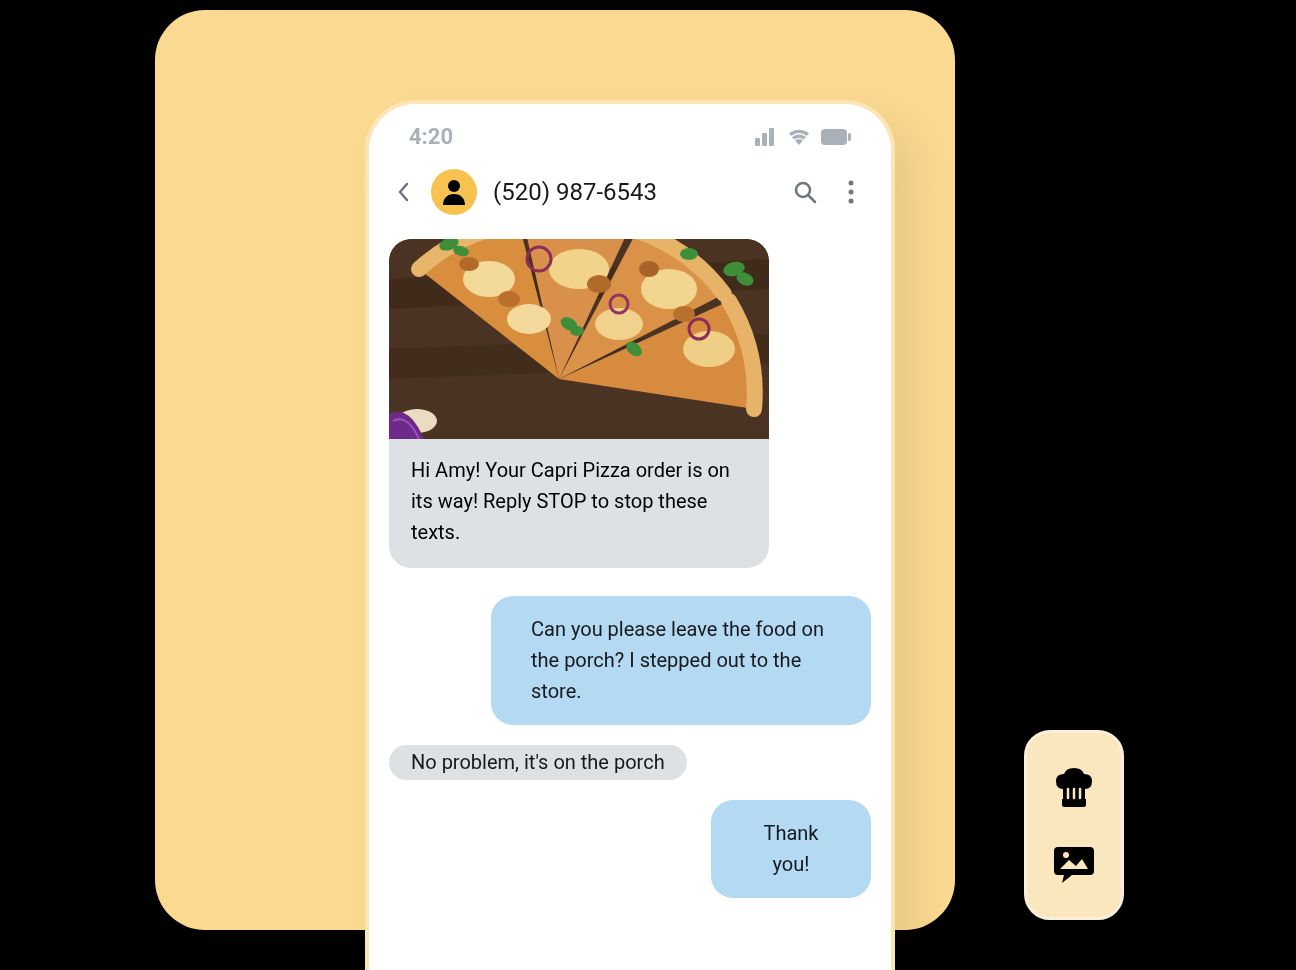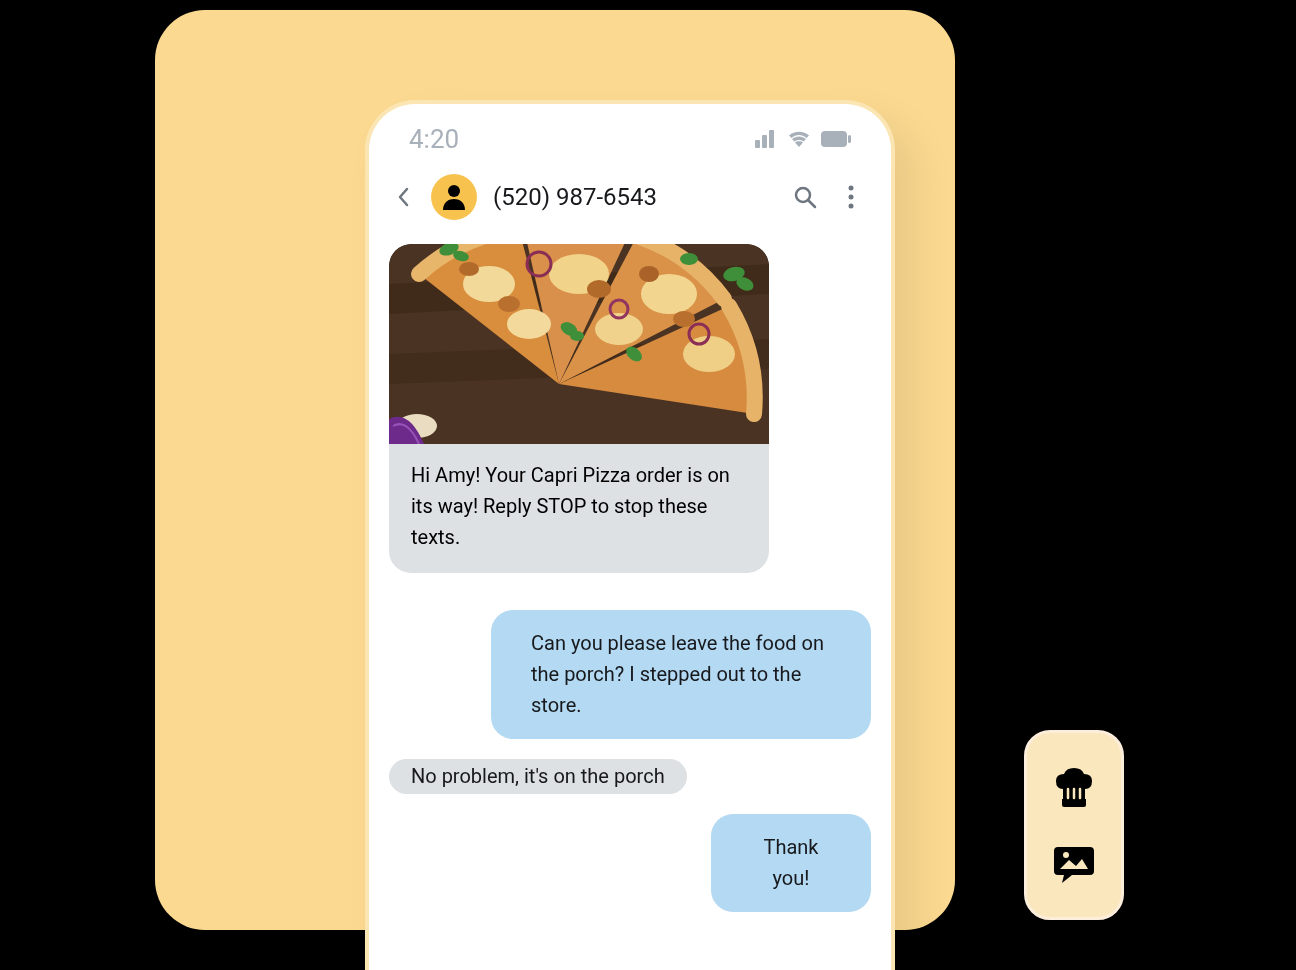--- a/index.html
+++ b/index.html
@@ -34,22 +34,22 @@
     overflow: hidden;
   }
   .status-bar {
     display: flex;
     justify-content: space-between;
     align-items: center;
     padding: 20px 40px 8px 40px;
     color: #a8b0b9;
   }
   .status-time {
-    font-size: 26px;
-    font-weight: 400;
+    font-size: 22px;
+    font-weight: 700;
   }
   .status-icons {
     display: flex;
     gap: 10px;
     align-items: center;
   }
   .status-icons svg { display: block; }
   .chat-header {
     display: flex;
     align-items: center;
@@ -103,21 +103,21 @@
     font-size: 20px;
     line-height: 1.55;
     margin-bottom: 20px;
     margin-left: auto;
     align-self: flex-end;
   }
   .msg-with-img {
     background: #dde1e4;
     border-radius: 22px;
     max-width: 380px;
-    margin-bottom: 37px;
+    margin-bottom: 28px;
     overflow: hidden;
   }
   .msg-with-img .msg-img {
     width: 100%;
     height: 200px;
     border-radius: 22px 22px 0 0;
     display: block;
   }
   .msg-with-img .body {
     padding: 16px 22px 20px 22px;

